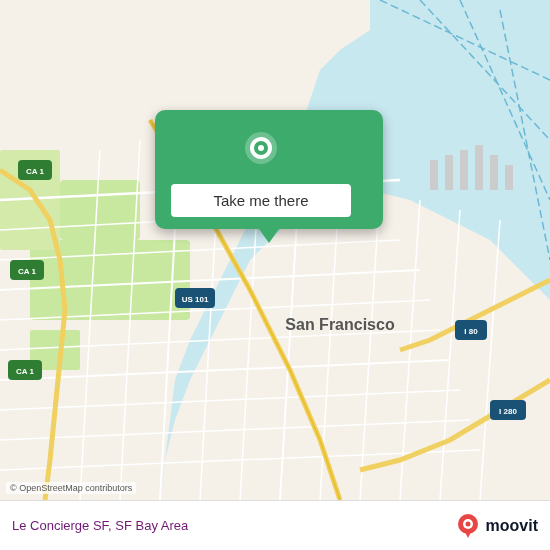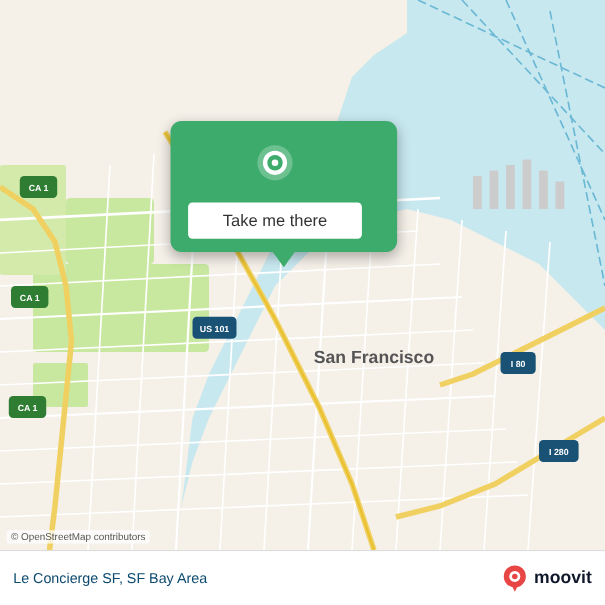--- a/index.html
+++ b/index.html
@@ -34,21 +34,21 @@
       background: #ffffff;
       display: flex;
       align-items: center;
       justify-content: space-between;
       padding: 0 12px;
       border-top: 1px solid #ddd;
     }
 
     .info-text {
       font-size: 13px;
-      color: #0c4a6e;
+      color: #701a75;
       font-weight: 500;
     }
 
     .moovit-logo {
       display: flex;
       align-items: center;
       gap: 4px;
     }
 
     .moovit-icon {
@@ -60,21 +60,21 @@
       font-size: 16px;
       font-weight: bold;
       color: #0f172a;
     }
 
     
     #popup-card {
       position: absolute;
       top: 110px;
       left: 155px;
-      width: 206px;
+      width: 228px;
       background: #3dab6b;
       border-radius: 10px;
       padding: 20px 32px 12px 16px;
       display: flex;
       flex-direction: column;
       align-items: center;
       box-shadow: 0 4px 12px rgba(0,0,0,0.3);
       z-index: 10;
     }
 

